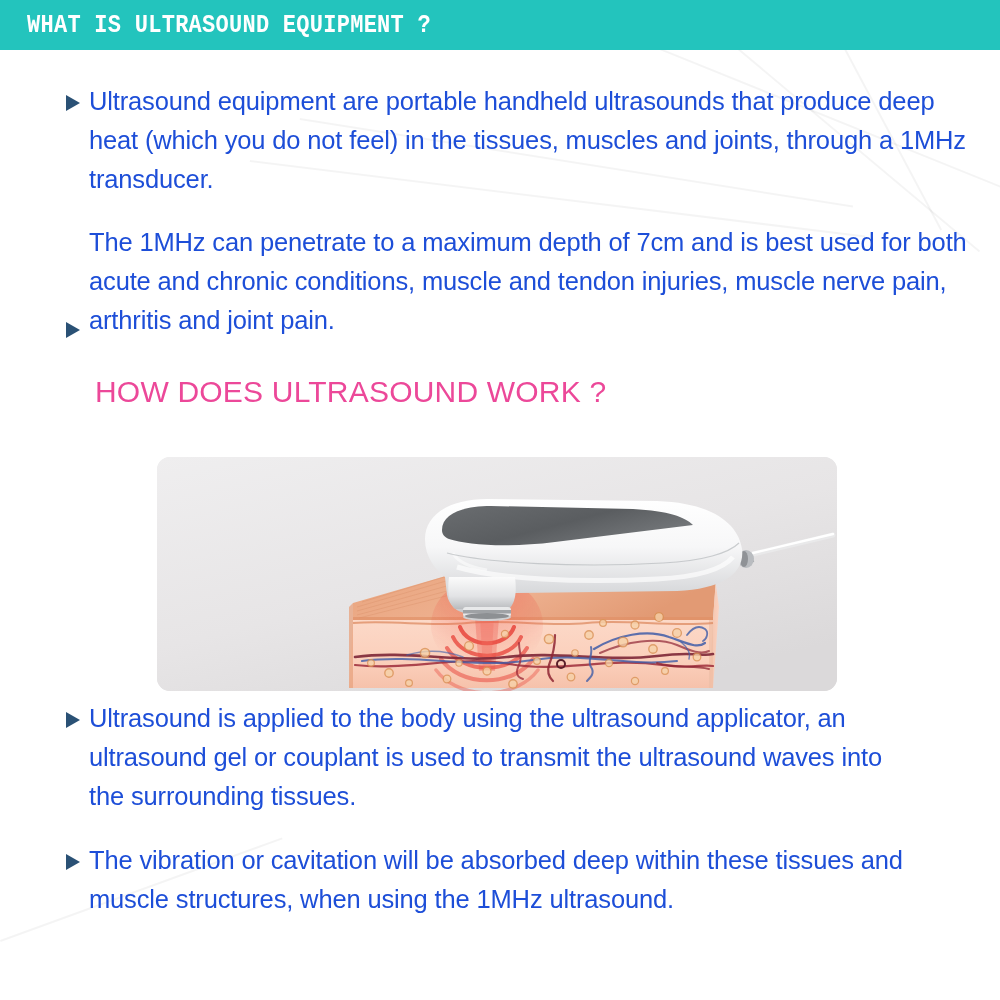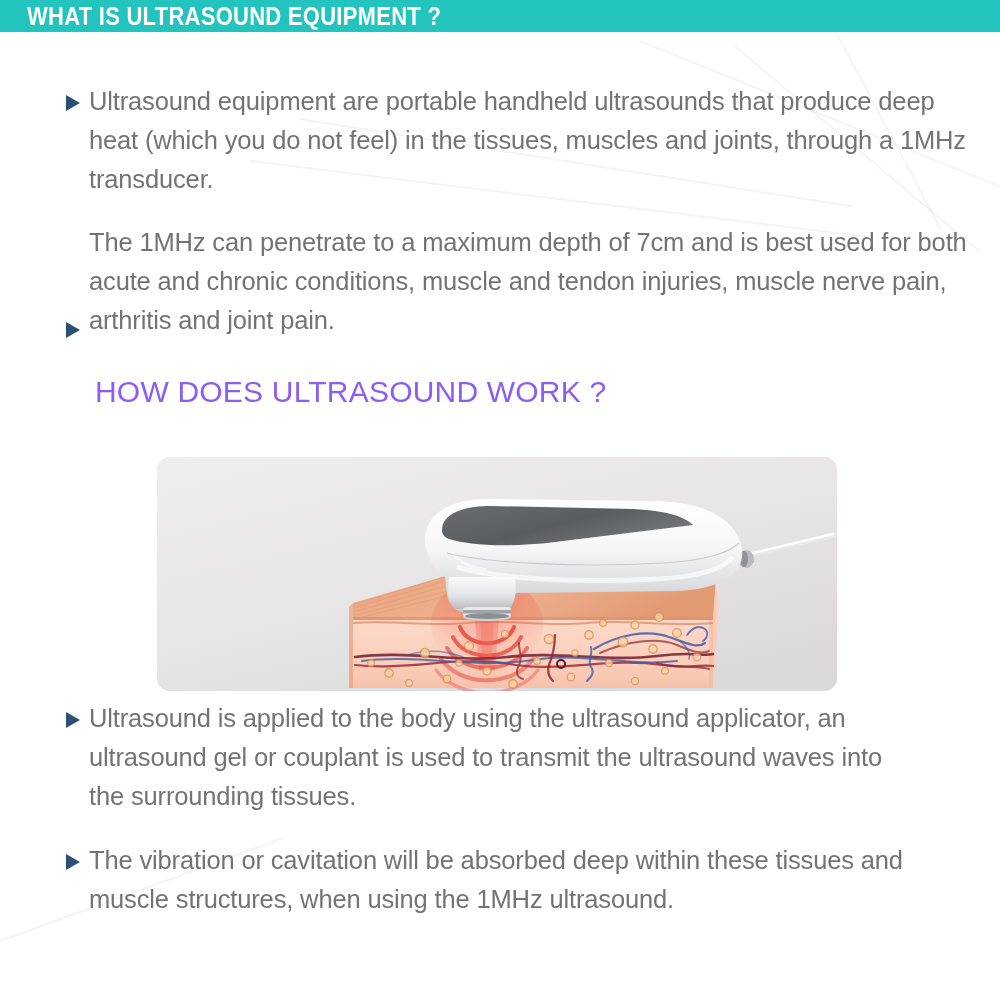--- a/index.html
+++ b/index.html
@@ -28,25 +28,26 @@
     background: rgba(0, 0, 0, 0.045);
     transform-origin: 0 0;
   }
 
   
   .header-bar {
     position: absolute;
     left: 0;
     top: 0;
     width: 1000px;
-    height: 32px;
+    height: 50px;
     background: #23c4bd;
     z-index: 3;
     display: flex;
     align-items: center;
+    font-family: Liberation Mono, monospace;
   }
   .header-title {
     margin-left: 27px;
     color: #ffffff;
     font-size: 25px;
     font-weight: bold;
     letter-spacing: 0.3px;
     transform: scaleX(0.88);
     transform-origin: left center;
     white-space: nowrap;
@@ -72,28 +73,28 @@
     width: 26px;
     margin-top: 11px;
     margin-left: 63px;
   }
   .bullet-marker svg { display: block; }
 
   .bullet-text {
     flex: 1 1 auto;
     font-size: 25.5px;
     line-height: 39px;
-    color: #737373;
+    color: #1d4ed8;
     padding-right: 30px;
     letter-spacing: -0.15px;
   }
 
   
   .section-heading {
-    color: #8b5cf6;
+    color: #ec4899;
     font-size: 30px;
     line-height: 1;
     letter-spacing: 0.2px;
     white-space: nowrap;
   }
 
   
   .illustration-panel {
     position: absolute;
     left: 157px;

